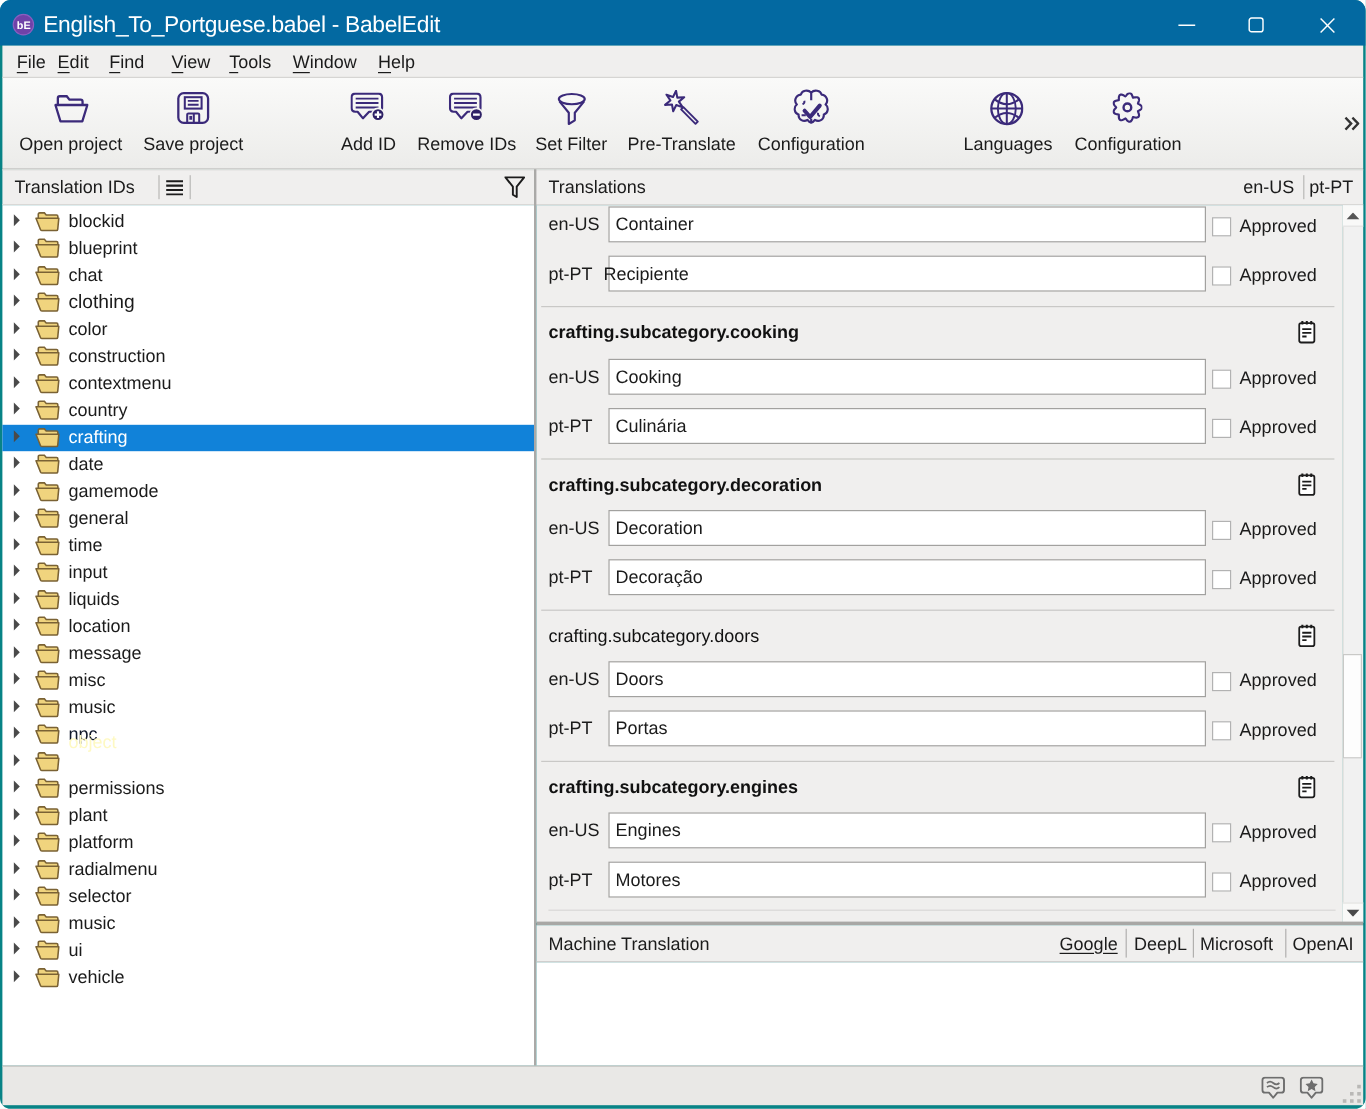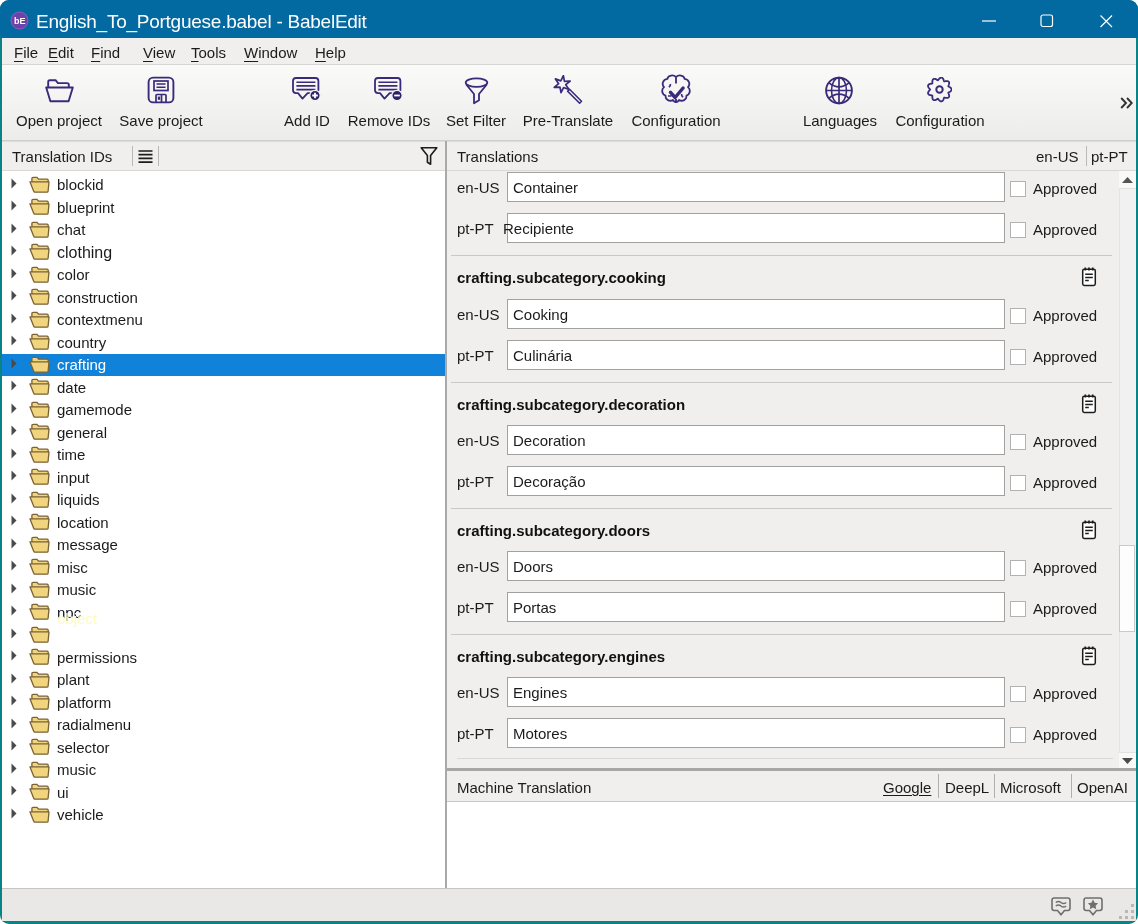--- a/index.html
+++ b/index.html
@@ -384,21 +384,21 @@
 <div class="abs" style="left:507px;top:425px;width:498px;height:30px;background:#fff;border:1px solid #a2a19f"></div>
 <div class="abs t15" style="left:513px;top:432px">Decoration</div>
 <div style="position:absolute;left:1010px;top:434px;width:16px;height:16px;background:#fff;border:1px solid #b2b2b2"></div>
 <div class="abs t15" style="left:1033px;top:433px">Approved</div>
 <div class="abs t15" style="left:457px;top:473px">pt-PT</div>
 <div class="abs" style="left:507px;top:466px;width:498px;height:30px;background:#fff;border:1px solid #a2a19f"></div>
 <div class="abs t15" style="left:513px;top:473px">Decoração</div>
 <div style="position:absolute;left:1010px;top:475px;width:16px;height:16px;background:#fff;border:1px solid #b2b2b2"></div>
 <div class="abs t15" style="left:1033px;top:474px">Approved</div>
 <div class="abs" style="left:451px;top:508px;width:661px;height:1px;background:#c9c8c6"></div>
-<div class="abs" style="left:457px;top:522px;font-size:15px;font-weight:bold;color:#111">crafting.subcategory.doors</div>
+<div class="abs" style="left:457px;top:522px;font-size:15px;font-weight:normal;color:#111">crafting.subcategory.doors</div>
 <svg style="position:absolute;left:1081px;top:519px" width="16" height="21" viewBox="0 0 16 21">
 <rect x="1.7" y="3.2" width="12.6" height="16.2" rx="1.6" fill="#fff" stroke="#1c1c1c" stroke-width="1.5"></rect>
 <path d="M4.3 4.5 V1.6 M8 4.5 V1.6 M11.7 4.5 V1.6" stroke="#1c1c1c" stroke-width="1.7" fill="none"></path>
 <path d="M4.2 8.3 h7.6 M4.2 11.4 h7.6 M4.2 14.4 h3.6" stroke="#1c1c1c" stroke-width="1.5" fill="none"></path>
 </svg>
 <div class="abs t15" style="left:457px;top:558px">en-US</div>
 <div class="abs" style="left:507px;top:551px;width:498px;height:30px;background:#fff;border:1px solid #a2a19f"></div>
 <div class="abs t15" style="left:513px;top:558px">Doors</div>
 <div style="position:absolute;left:1010px;top:560px;width:16px;height:16px;background:#fff;border:1px solid #b2b2b2"></div>
 <div class="abs t15" style="left:1033px;top:559px">Approved</div>

